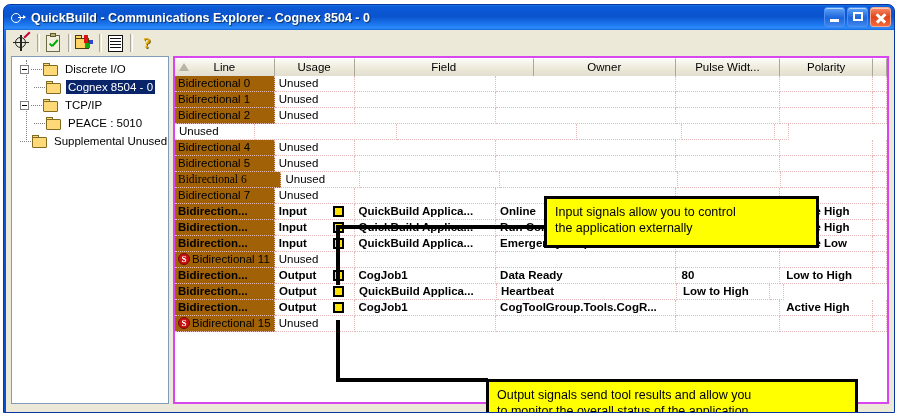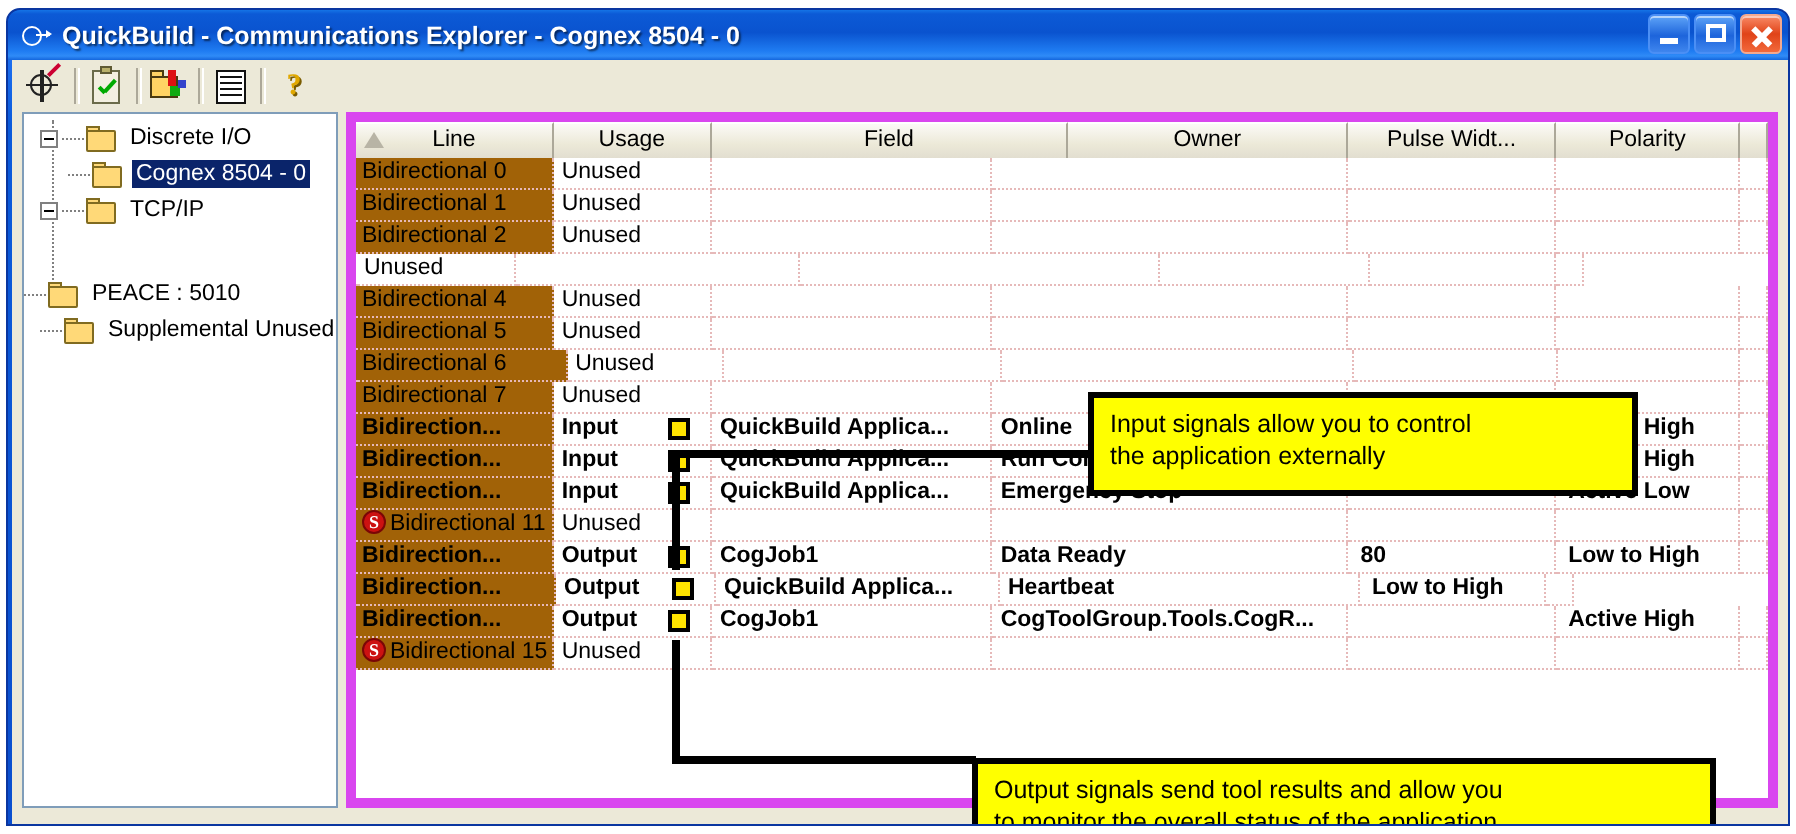--- a/index.html
+++ b/index.html
@@ -121,21 +121,21 @@
     position: absolute; left: 5px; top: 26px;
     width: 158px; height: 348px;
     background: #ffffff;
     border: 1px solid #7f9db9;
     overflow: hidden;
   }
   #pane-grid {
     position: absolute; left: 167px; top: 26px;
     width: 716px; height: 348px;
     background: #ffffff;
-    border: 5px solid #d946ef;
+    border: 2px solid #d946ef;
     overflow: hidden;
   }
 
   
   #tree { position:absolute; left:0; top:3px; width:158px; font-size:11.5px; color:#000; }
   .tnode { position: relative; height: 18px; display:flex; align-items:center; white-space:nowrap; }
   .tbox {
     width:9px; height:9px; border:1px solid #808080; background:#fff;
     position:relative; margin-right:2px; flex:0 0 auto;
   }
@@ -318,21 +318,21 @@
           </div>
           <div class="tnode" style="padding-left: 8px;">
             <div class="tbox"></div>
             <div class="tdash"></div>
             <div class="fold">
               <div class="ft"></div>
               <div class="fb"></div>
             </div>
             <span class="tlabel">TCP/IP</span>
           </div>
-          <div class="tnode" style=" margin-top: 24px;">
+          <div class="tnode" style="padding-left: 22px;">
             <div class="tdash"></div>
             <div class="fold">
               <div class="ft"></div>
               <div class="fb"></div>
             </div>
             <span class="tlabel">PEACE : 5010</span>
           </div>
           <div class="tnode" style="padding-left: 8px;">
             <div class="tdash"></div>
             <div class="fold">
@@ -402,21 +402,21 @@
           <div class="grow">
             <div class="gc c-line" style="width: 100px;"><span>Bidirectional 5</span></div>
             <div class="gc c-usage" style="width: 80px;"><span>Unused</span></div>
             <div class="gc c-owner" style="width: 142px;"><span></span></div>
             <div class="gc c-field" style="width: 180px;"><span></span></div>
             <div class="gc c-pulse" style="width: 105px;"><span></span></div>
             <div class="gc c-pol" style="width: 93px;"><span></span></div>
             <div class="gc c-extra" style="width: 14px;"></div>
           </div>
           <div class="grow">
-            <div class="gc c-line" style="width: 108px;"><span>Bidirectional 6</span></div>
+            <div class="gc c-line" style="width: 108px; font-family: Liberation Serif, serif;"><span>Bidirectional 6</span></div>
             <div class="gc c-usage" style="width: 80px;"><span>Unused</span></div>
             <div class="gc c-owner" style="width: 142px;"><span></span></div>
             <div class="gc c-field" style="width: 180px;"><span></span></div>
             <div class="gc c-pulse" style="width: 105px;"><span></span></div>
             <div class="gc c-pol" style="width: 93px;"><span></span></div>
             <div class="gc c-extra" style="width: 14px;"></div>
           </div>
           <div class="grow">
             <div class="gc c-line" style="width: 100px;"><span>Bidirectional 7</span></div>
             <div class="gc c-usage" style="width: 80px;"><span>Unused</span></div>

